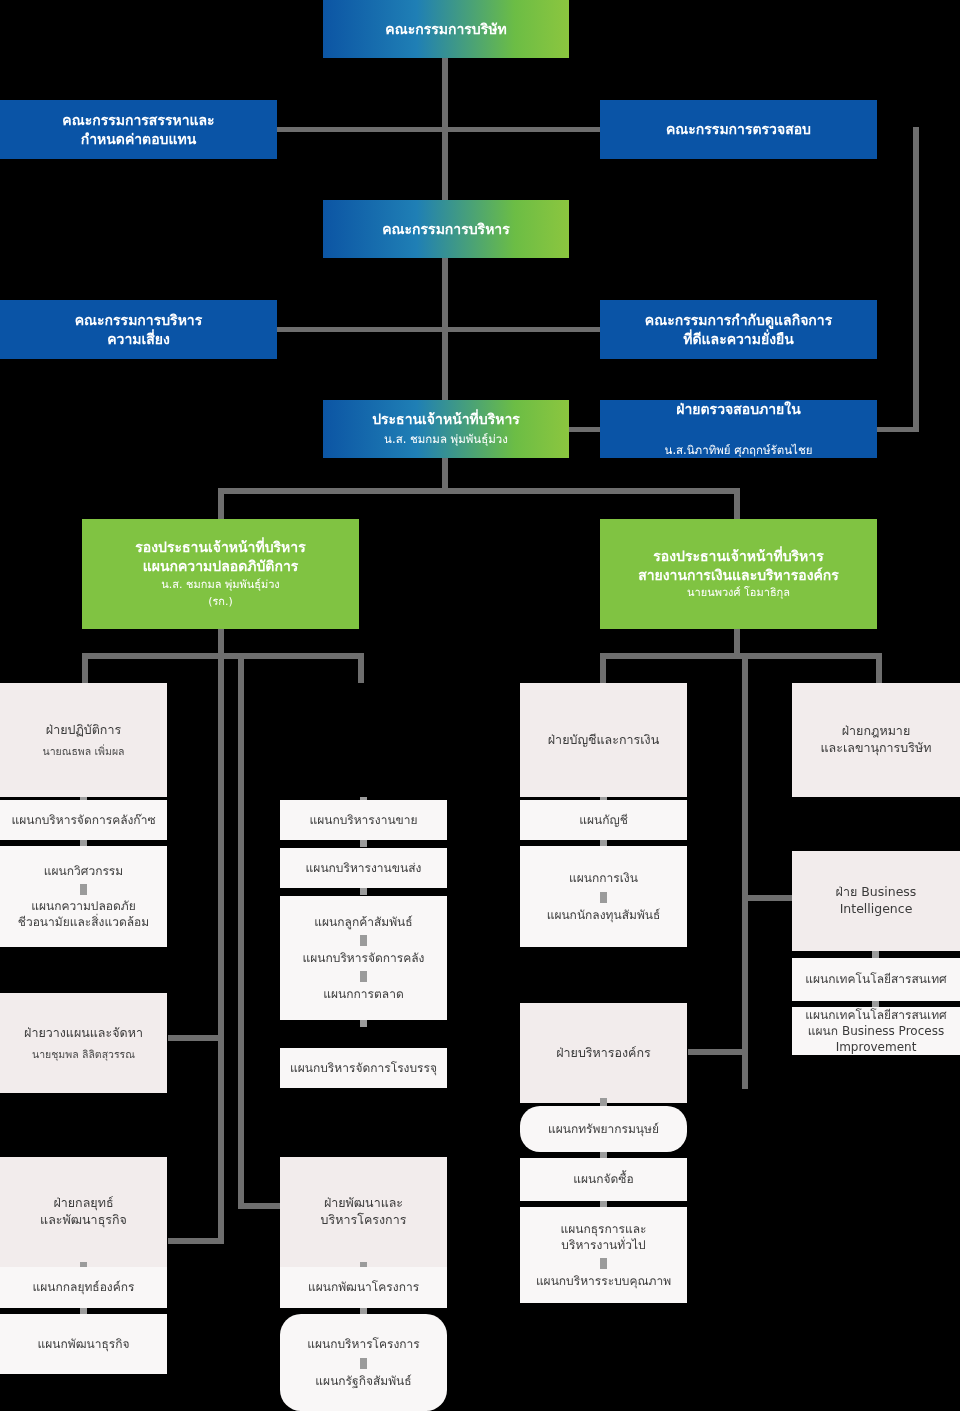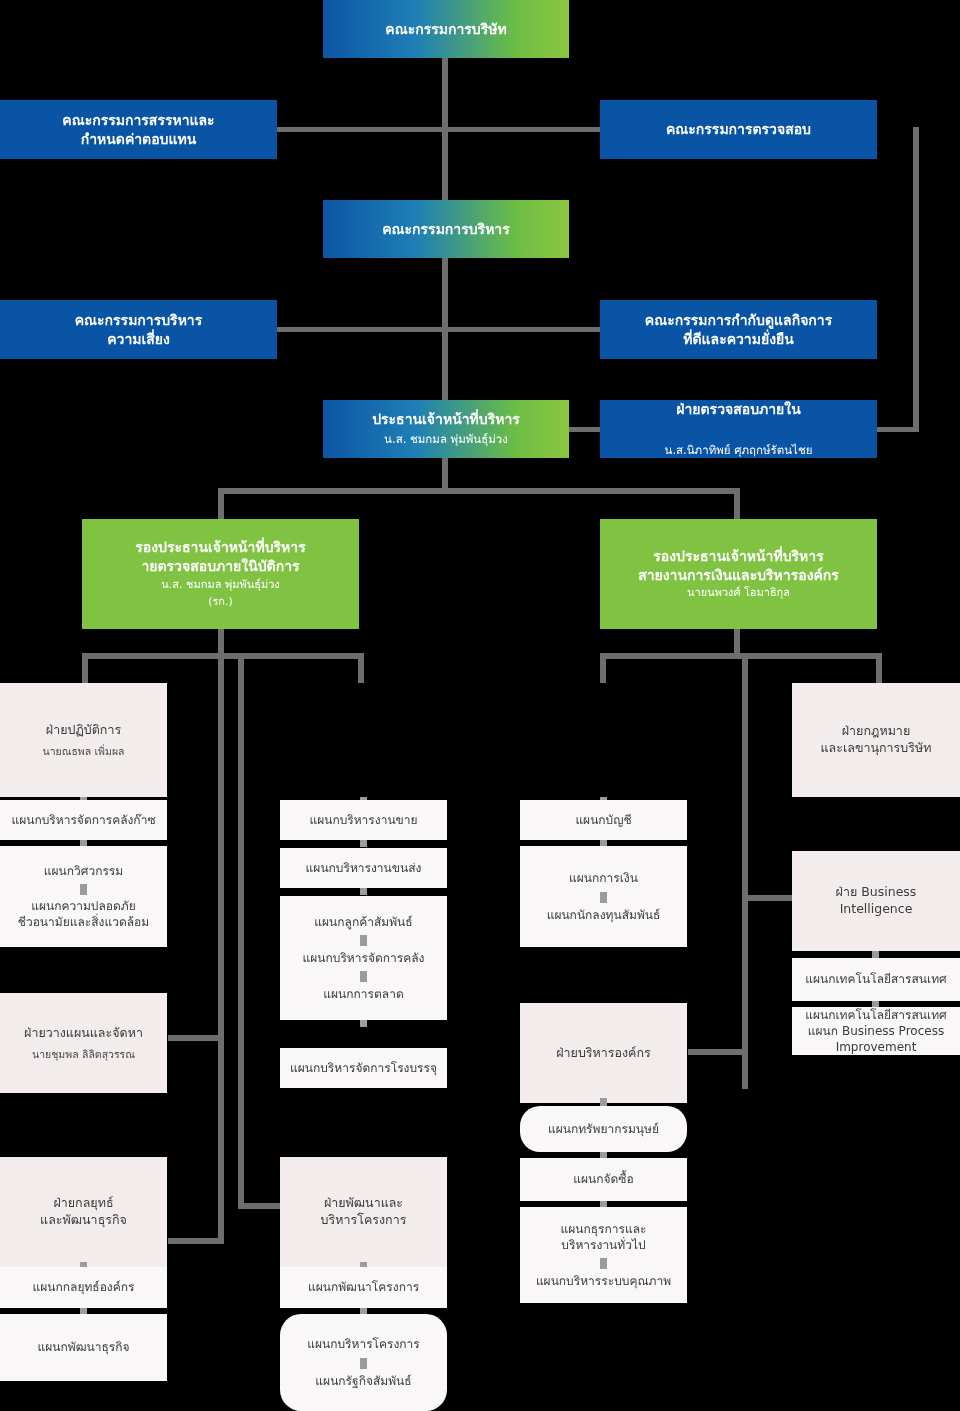--- a/index.html
+++ b/index.html
@@ -152,21 +152,21 @@
     <span class="sub">น.ส. ชมกมล พุ่มพันธุ์ม่วง</span>
   </div>
 
   <div class="node n-blue" style="left:600px;top:400px;width:277px;height:58px;gap:21px;">
     <span class="title">ฝ่ายตรวจสอบภายใน</span>
     <span class="sub">น.ส.นิภาทิพย์ ศุภฤกษ์รัตนไชย</span>
   </div>
 
   <div class="node n-green" style="left:82px;top:519px;width:277px;height:110px;">
     <span class="title">รองประธานเจ้าหน้าที่บริหาร</span>
-    <span class="title">ายตรวจสอบภายในิบัติการ</span>
+    <span class="title">แผนกความปลอดภิบัติการ</span>
     <span class="sub">น.ส. ชมกมล พุ่มพันธุ์ม่วง</span>
     <span class="sub">(รก.)</span>
   </div>
 
   <div class="node n-green" style="left:600px;top:519px;width:277px;height:110px;">
     <span class="title">รองประธานเจ้าหน้าที่บริหาร</span>
     <span class="title">สายงานการเงินและบริหารองค์กร</span>
     <span class="sub">นายนพวงศ์ โอมาธิกุล</span>
   </div>
 
@@ -193,21 +193,21 @@
 
   <div class="node n-dept" style="left:0px;top:1157px;width:167px;height:110px;">
     <span class="title">ฝ่ายกลยุทธ์</span>
     <span class="title">และพัฒนาธุรกิจ</span>
   </div>
   <div class="tick" style="left:80px;top:1262px;width:7px;height:8px;"></div>
   <div class="node n-sec" style="left:0px;top:1267px;width:167px;height:41px;">
     <span class="title">แผนกกลยุทธ์องค์กร</span>
   </div>
   <div class="tick" style="left:80px;top:1308px;width:7px;height:7px;"></div>
-  <div class="node n-sec" style="left:0px;top:1314px;width:167px;height:67px;">
+  <div class="node n-sec" style="left:0px;top:1314px;width:167px;height:60px;">
     <span class="title">แผนกพัฒนาธุรกิจ</span>
   </div>
 
   <div class="tick" style="left:360px;top:797px;width:7px;height:6px;"></div>
   <div class="node n-sec" style="left:280px;top:800px;width:167px;height:40px;">
     <span class="title">แผนกบริหารงานขาย</span>
   </div>
   <div class="tick" style="left:360px;top:840px;width:7px;height:7px;"></div>
   <div class="node n-sec" style="left:280px;top:848px;width:167px;height:40px;">
     <span class="title">แผนกบริหารงานขนส่ง</span>
@@ -233,23 +233,26 @@
   <div class="node n-sec" style="left:280px;top:1267px;width:167px;height:41px;">
     <span class="title">แผนกพัฒนาโครงการ</span>
   </div>
   <div class="tick" style="left:360px;top:1308px;width:7px;height:7px;"></div>
   <div class="node n-sec" style="left:280px;top:1314px;width:167px;height:97px;border-radius:21px;">
     <span class="title">แผนกบริหารโครงการ</span>
     <span class="tick" style="position:relative;display:block;width:7px;height:11px;margin:5px auto 4px;"></span>
     <span class="title">แผนกรัฐกิจสัมพันธ์</span>
   </div>
 
+  <div class="node n-dept" style="left:520px;top:683px;width:167px;height:114px;">
+    <span class="title">ฝ่ายบัญชีและการเงิน</span>
+  </div>
   <div class="tick" style="left:600px;top:797px;width:7px;height:6px;"></div>
   <div class="node n-sec" style="left:520px;top:800px;width:167px;height:40px;">
-    <span class="title">แผนกบัญชี</span>
+    <span class="title">แผนกัญชี</span>
   </div>
   <div class="tick" style="left:600px;top:840px;width:7px;height:6px;"></div>
   <div class="node n-sec" style="left:520px;top:846px;width:167px;height:101px;">
     <span class="title">แผนกการเงิน</span>
     <span class="tick" style="position:relative;display:block;width:7px;height:11px;margin:5px auto 4px;"></span>
     <span class="title">แผนกนักลงทุนสัมพันธ์</span>
   </div>
 
   <div class="node n-dept" style="left:520px;top:1003px;width:167px;height:100px;">
     <span class="title">ฝ่ายบริหารองค์กร</span>

